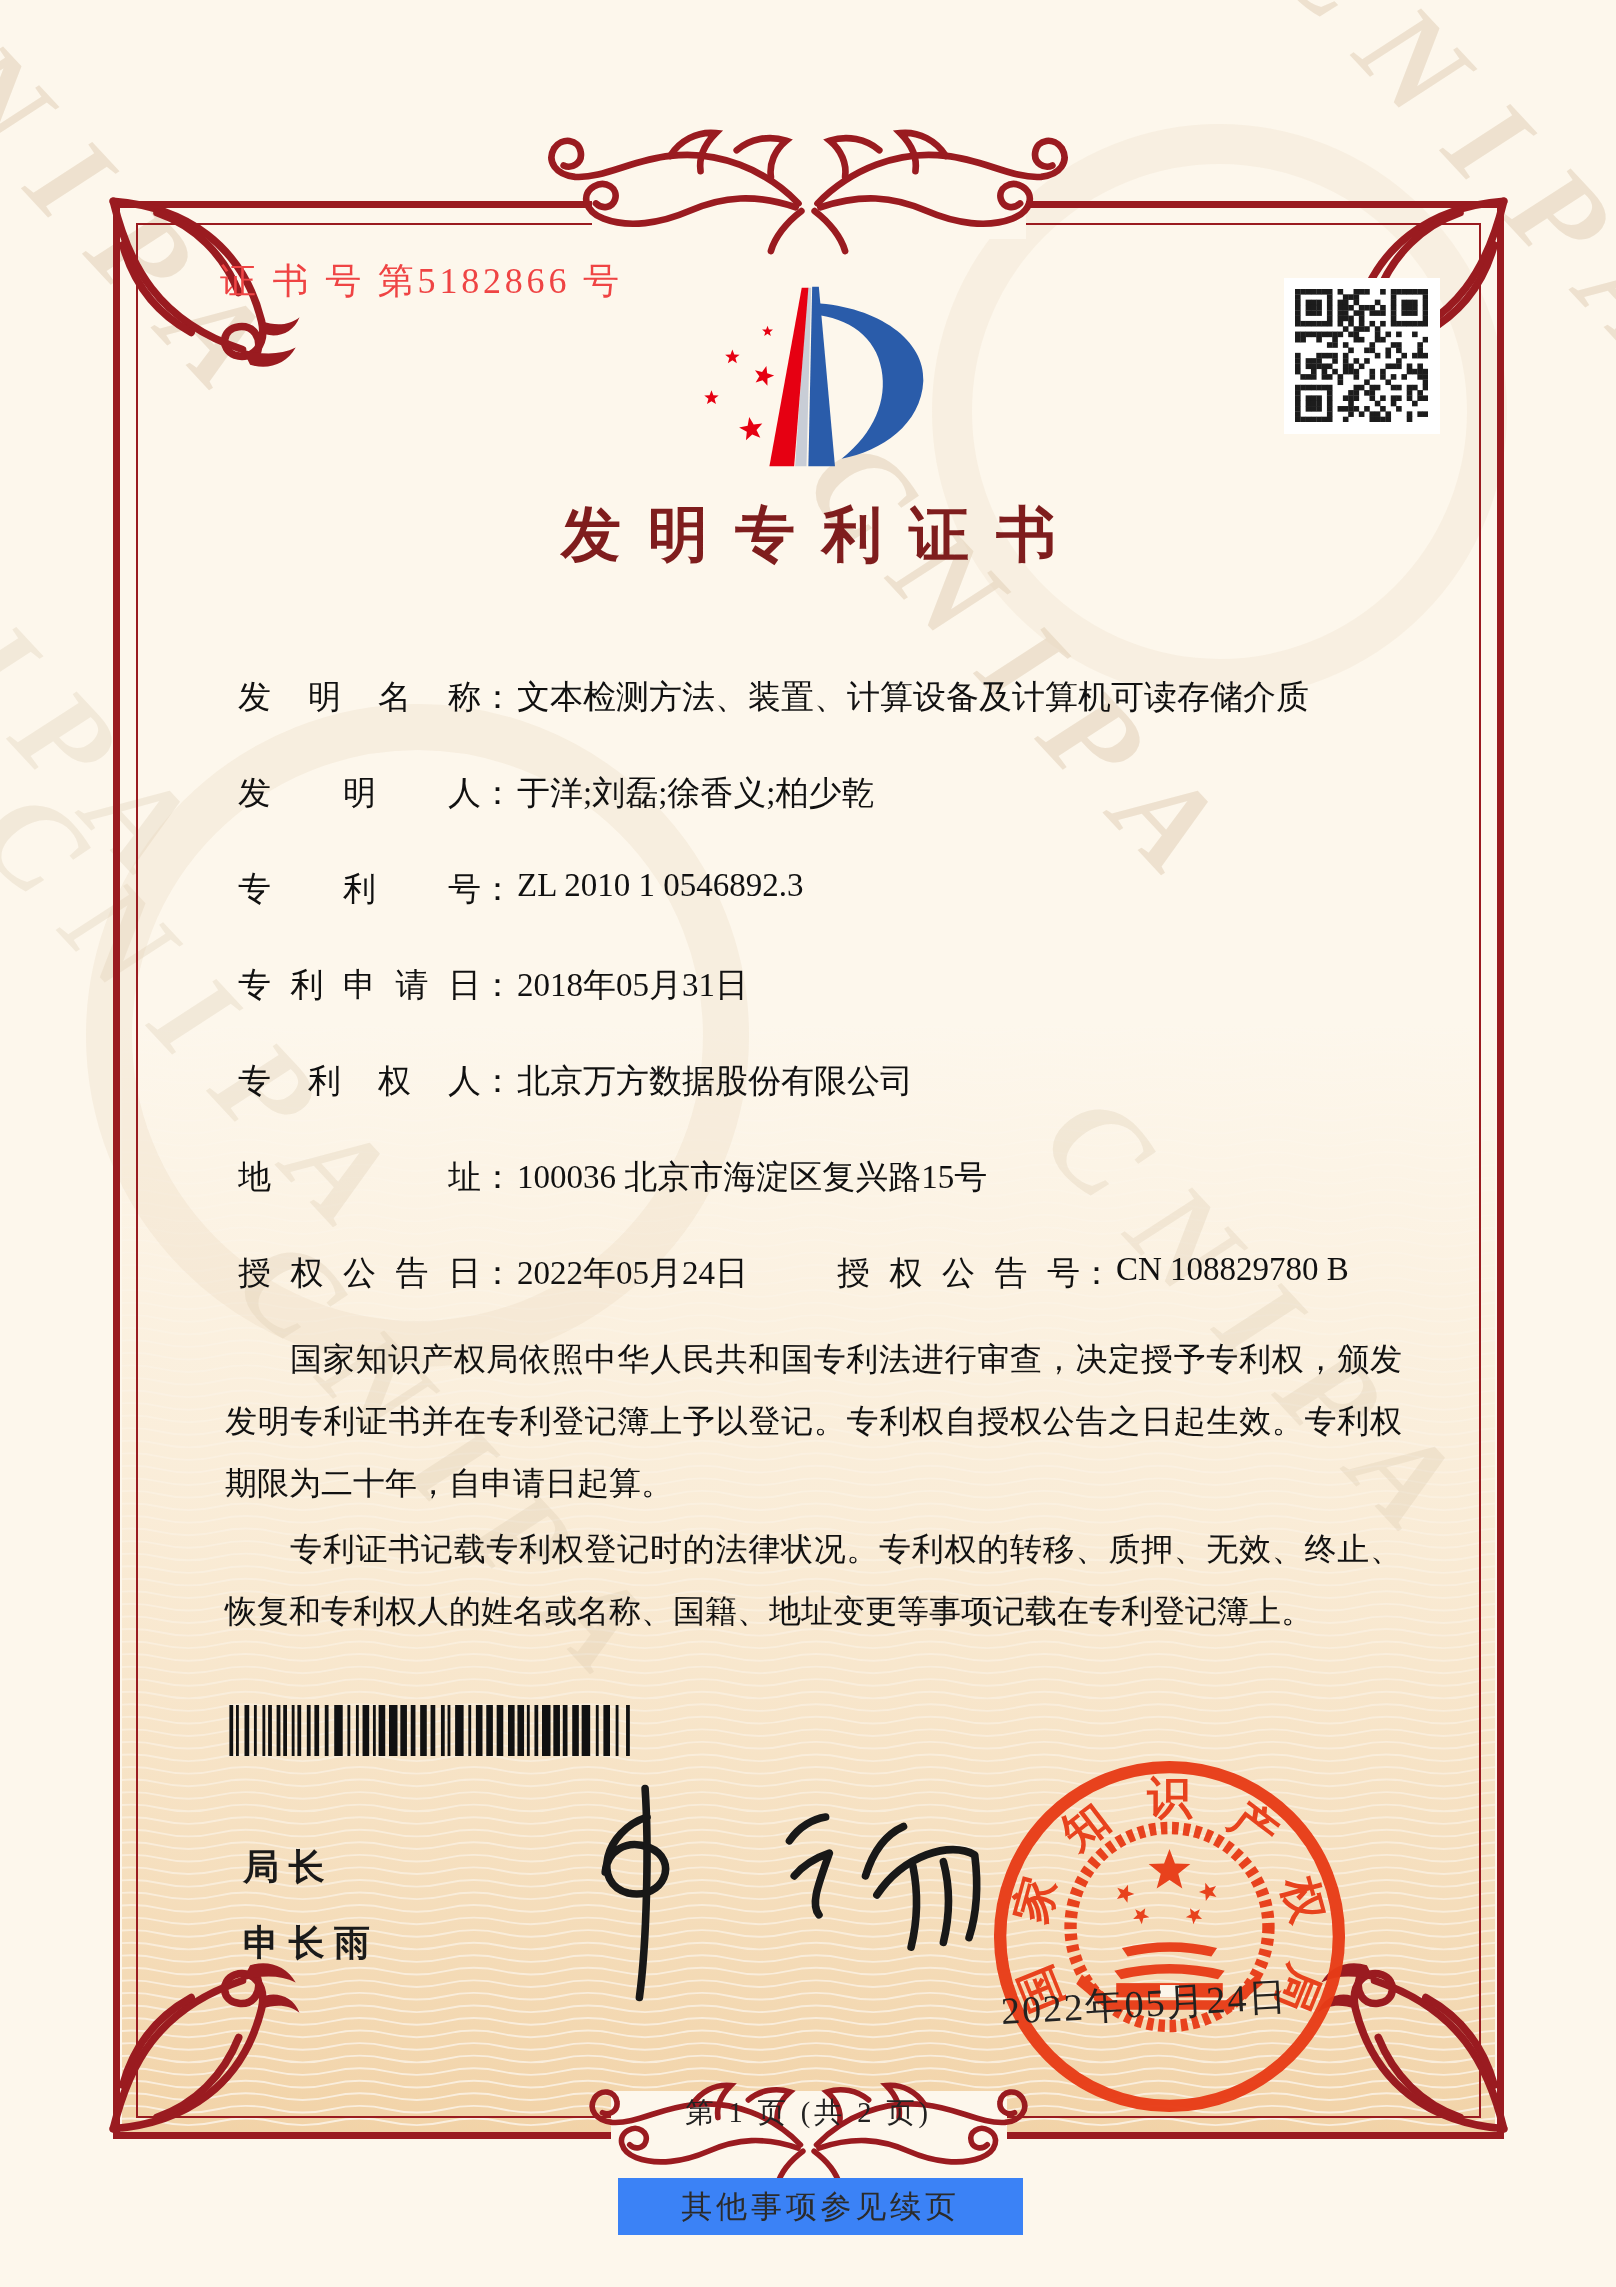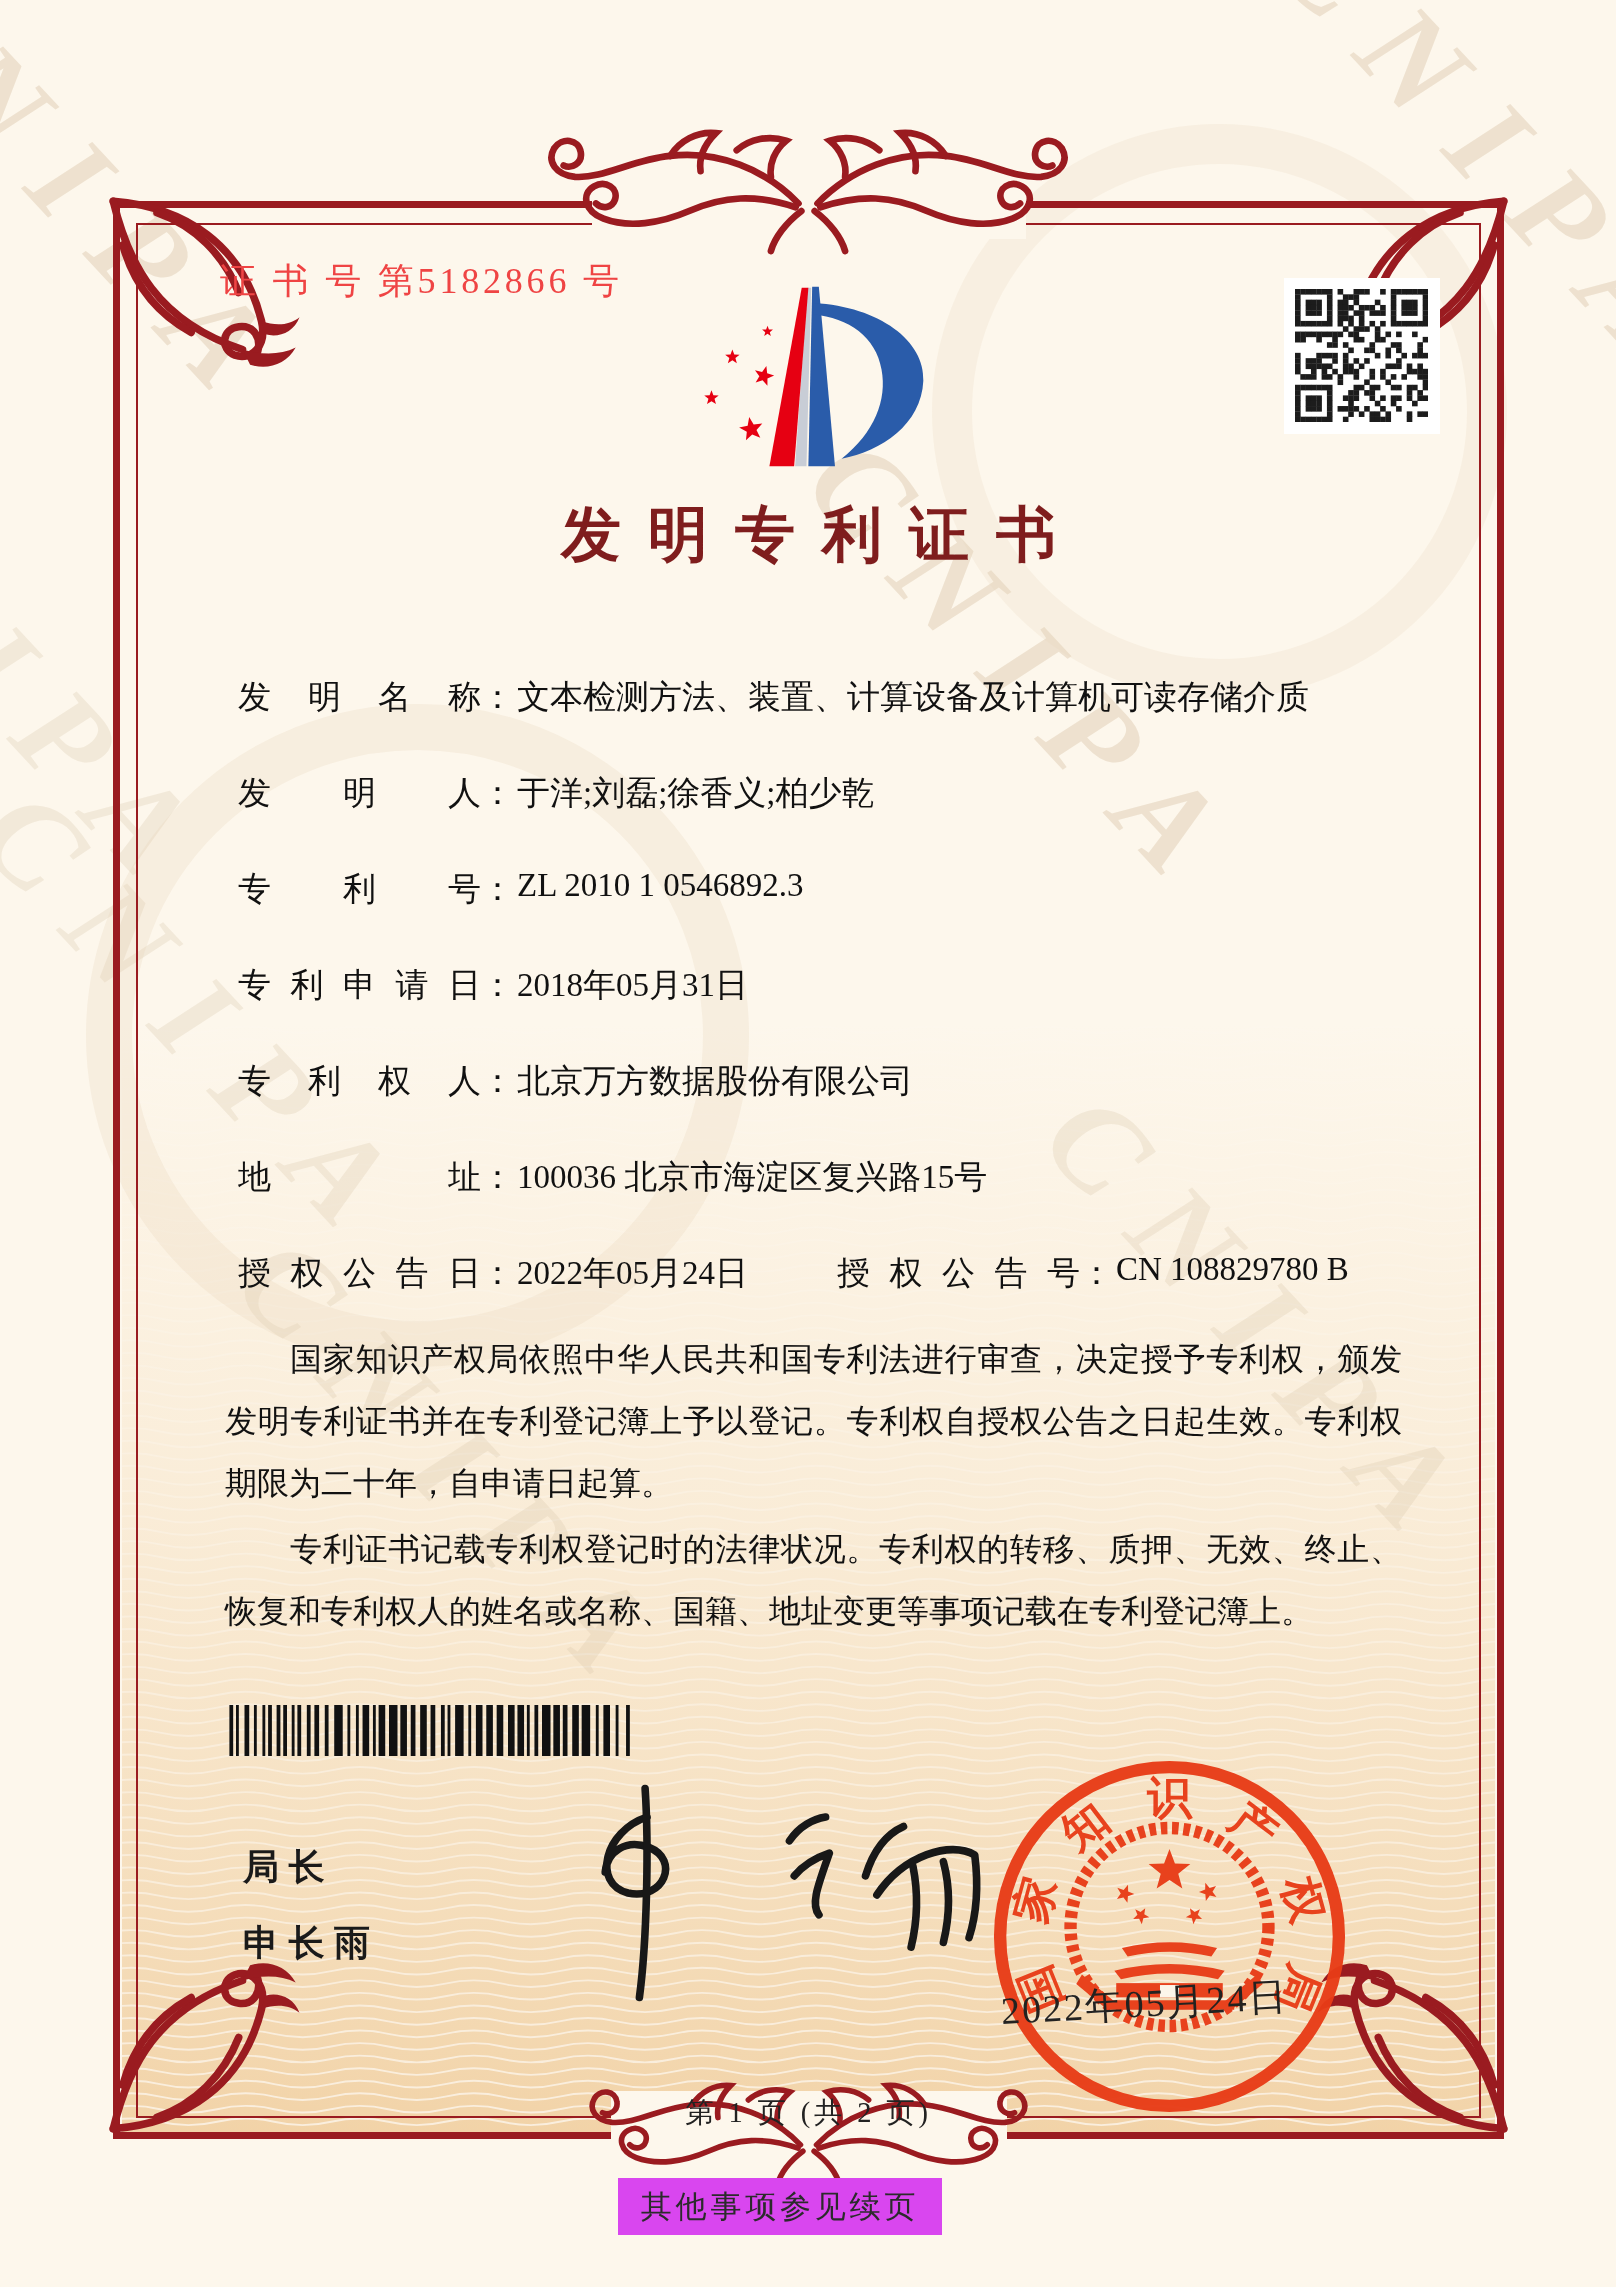--- a/index.html
+++ b/index.html
@@ -50,21 +50,21 @@
   
   .barcode{position:absolute;left:228px;top:1705px;z-index:6;}
   .officer-title{position:absolute;left:243px;top:1843px;z-index:6;font-size:36px;font-weight:bold;
       font-family:Liberation Mono, monospace;letter-spacing:9.5px;color:#1a1a1a;}
   .officer-name{position:absolute;left:243px;top:1919px;z-index:6;font-size:36px;font-weight:bold;
       font-family:Liberation Mono, monospace;letter-spacing:9.5px;color:#1a1a1a;}
   .signature{position:absolute;left:504px;top:1760px;z-index:6;}
   .seal{position:absolute;left:983px;top:1750px;z-index:7;}
   .page-info{position:absolute;left:0;top:2094px;width:1617px;z-index:6;text-align:center;
       font-size:28.5px;letter-spacing:3.8px;color:#222;}
-  .note-box{position:absolute;left:618px;top:2178px;width:324px;height:57px;background:#d946ef;
+  .note-box{position:absolute;left:618px;top:2178px;width:405px;height:57px;background:#3b82f6;
       z-index:6;display:flex;align-items:center;justify-content:center;
       font-size:31px;letter-spacing:3.8px;color:#2b2b2b;}
 </style>
 </head>
 <body>
 
 <div id="page">
 
   <svg id="waves" width="1373" height="1111" viewBox="0 0 1444 1168">
       <defs>

